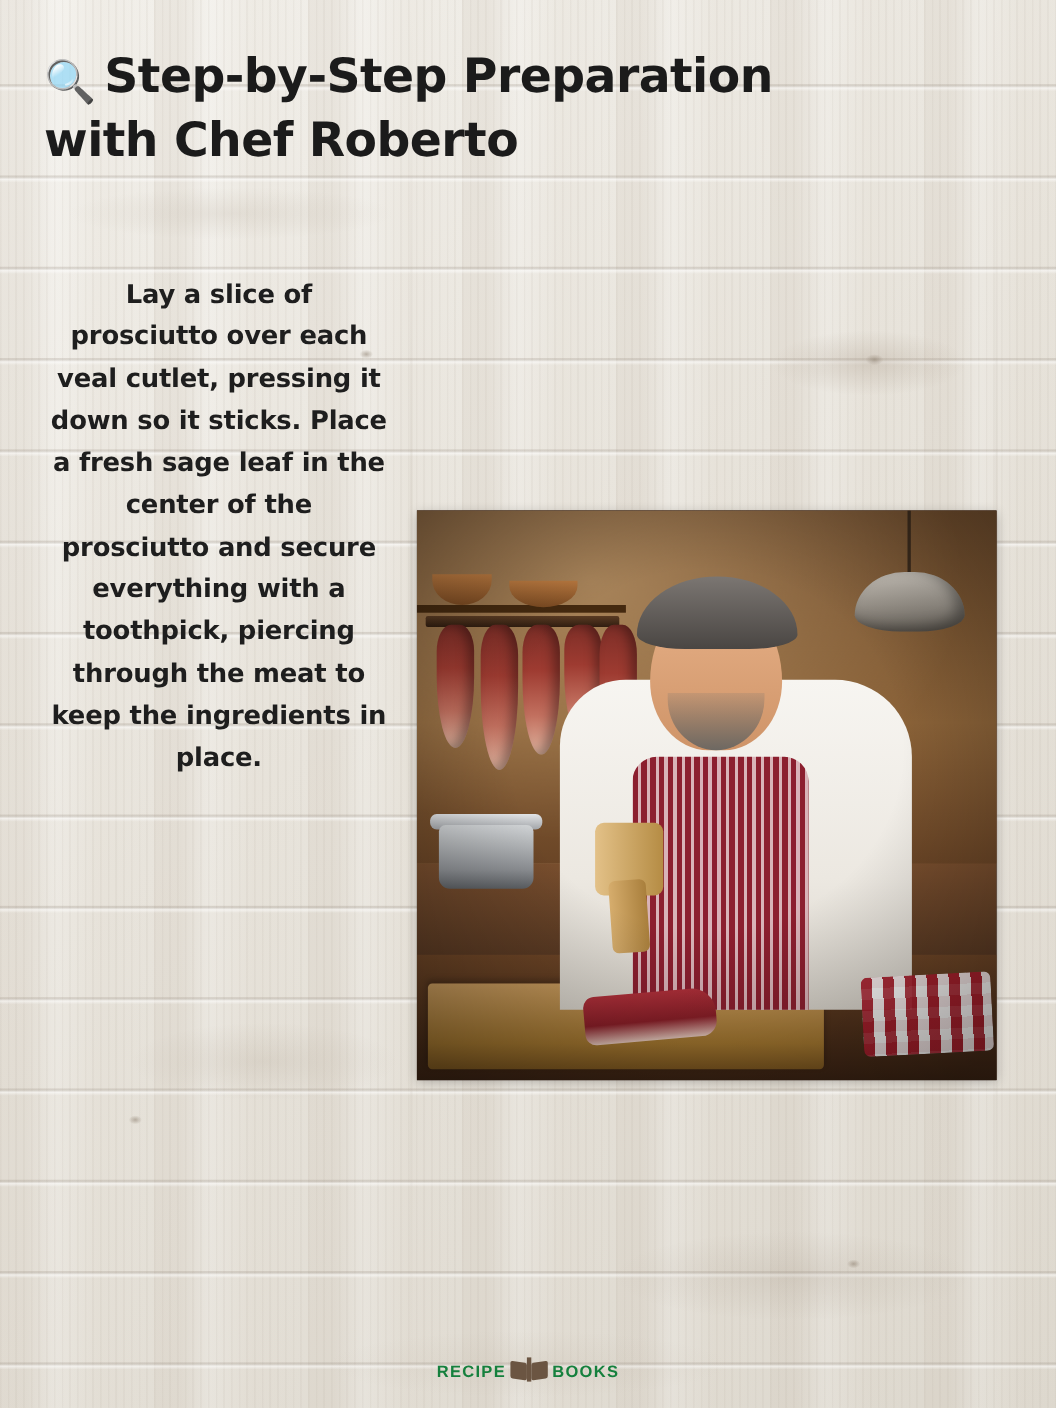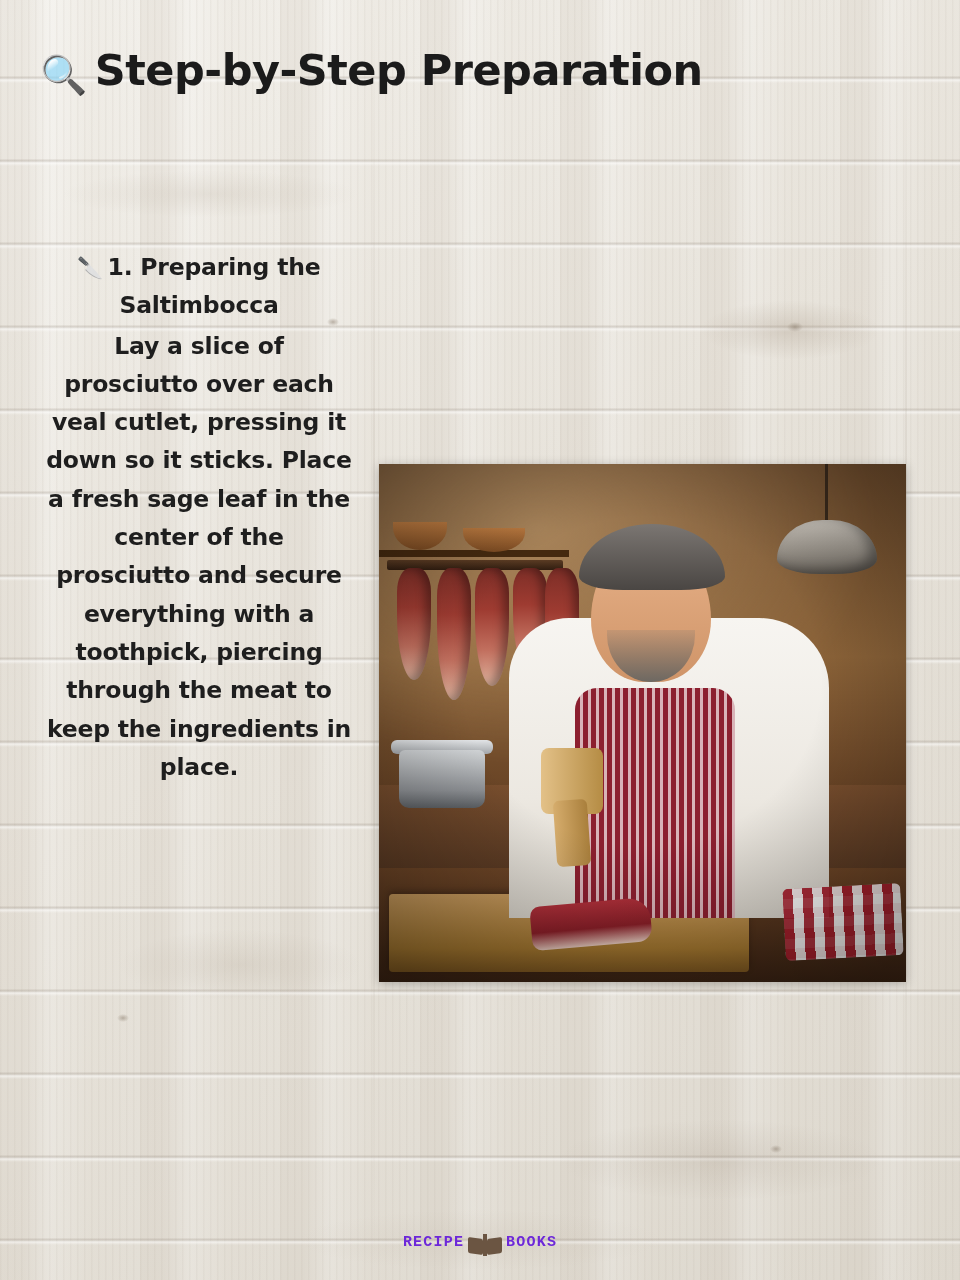--- a/index.html
+++ b/index.html
@@ -277,27 +277,27 @@
   }
 
   
   .footer {
     position: absolute;
     left: 0; right: 0; bottom: 24px;
     text-align: center;
   }
   .logo {
     display: inline-flex;
-    align-items: flex-start;
+    align-items: flex-end;
     gap: 4px;
-    font-family: Liberation Mono, monospace;
+    font-family: Liberation Sans, sans-serif;
     font-weight: bold;
     font-size: 15px;
     letter-spacing: 1.2px;
-    color: #6d28d9;
+    color: #15803d;
   }
   .logo-book {
     position: relative;
     display: inline-block;
     width: 34px; height: 22px;
   }
   .logo-book::before,
   .logo-book::after {
     content: "";
     position: absolute;
@@ -329,27 +329,25 @@
   <div class="knot k2"></div>
   <div class="knot k3"></div>
   <div class="knot k4"></div>
   <div class="vsplit vs1"></div>
   <div class="vsplit vs2"></div>
 </div>
 
 <div class="header">
   <h1 class="title">
     <span class="title-icon">🔍</span><span>Step-by-Step Preparation</span><br>
+    <span>with Chef Roberto</span>
   </h1>
 </div>
 
 <div class="recipe-text">
-  <span class="step-heading">
-    <span class="step-icon">🔪</span><span>1. Preparing the Saltimbocca</span>
-  </span>
   <span class="para">Lay a slice of prosciutto over each veal cutlet, pressing it down so it sticks. Place a fresh sage leaf in the center of the prosciutto and secure everything with a toothpick, piercing through the meat to keep the ingredients in place.</span>
 </div>
 
 <div class="photo-frame">
   <div class="photo">
     <div class="wall"></div>
     <div class="shelf"></div>
     <div class="bowl bw1"></div>
     <div class="bowl bw2"></div>
     <div class="rack"></div>

